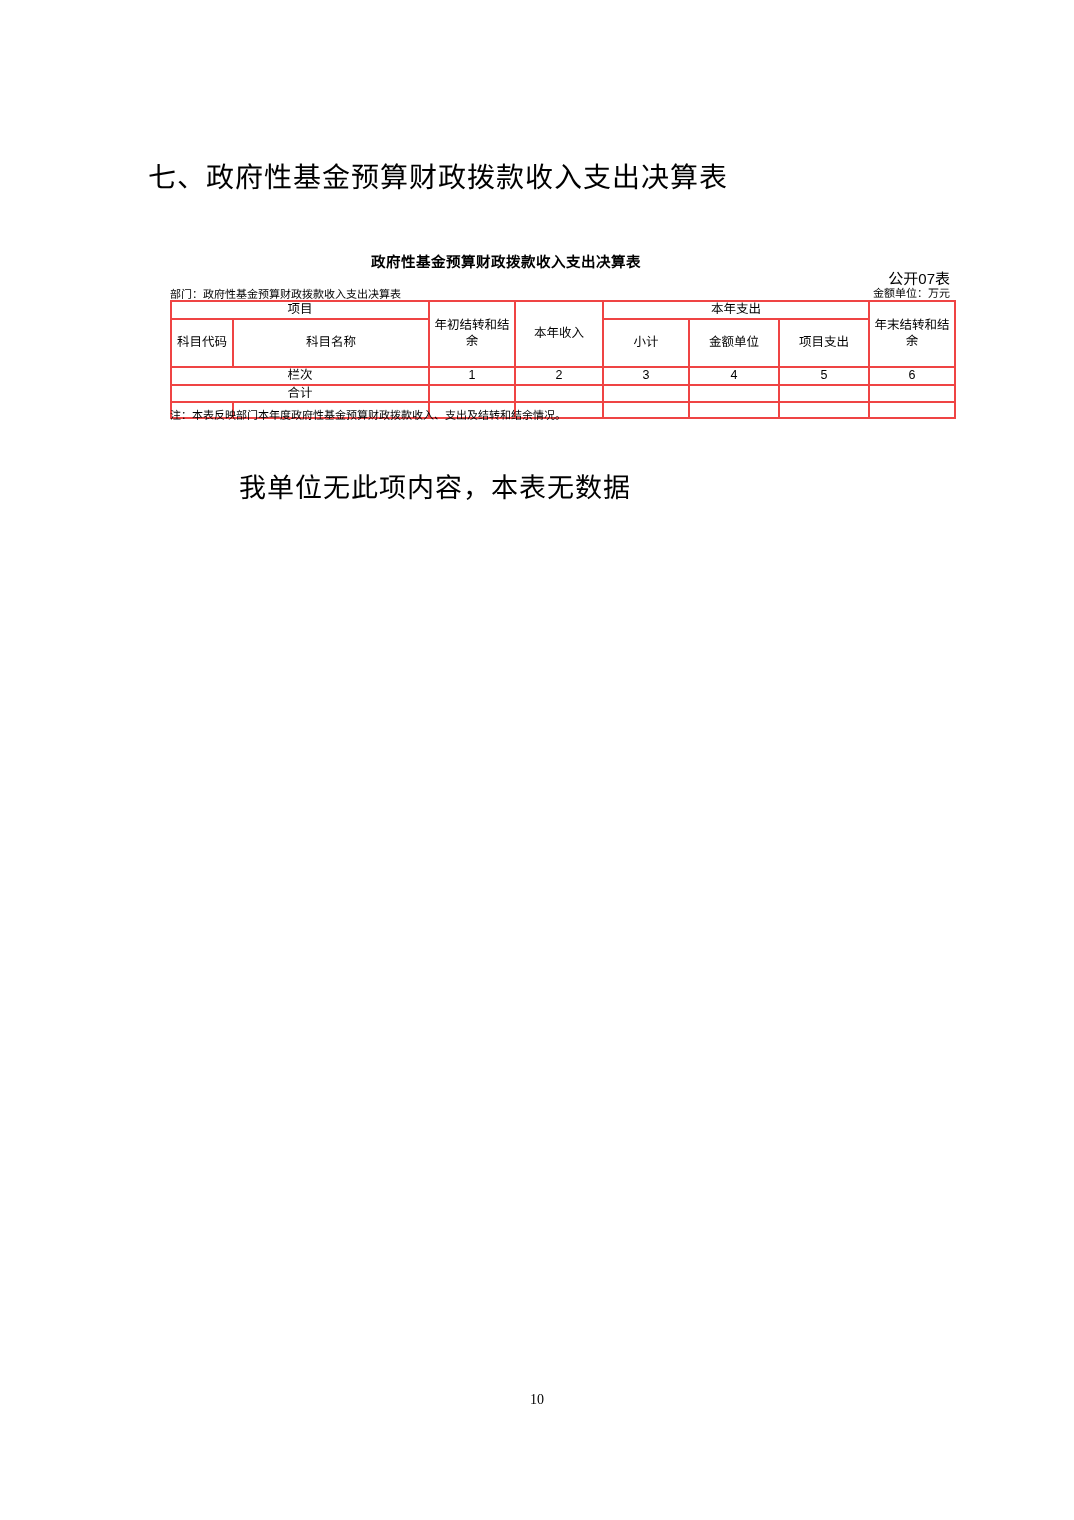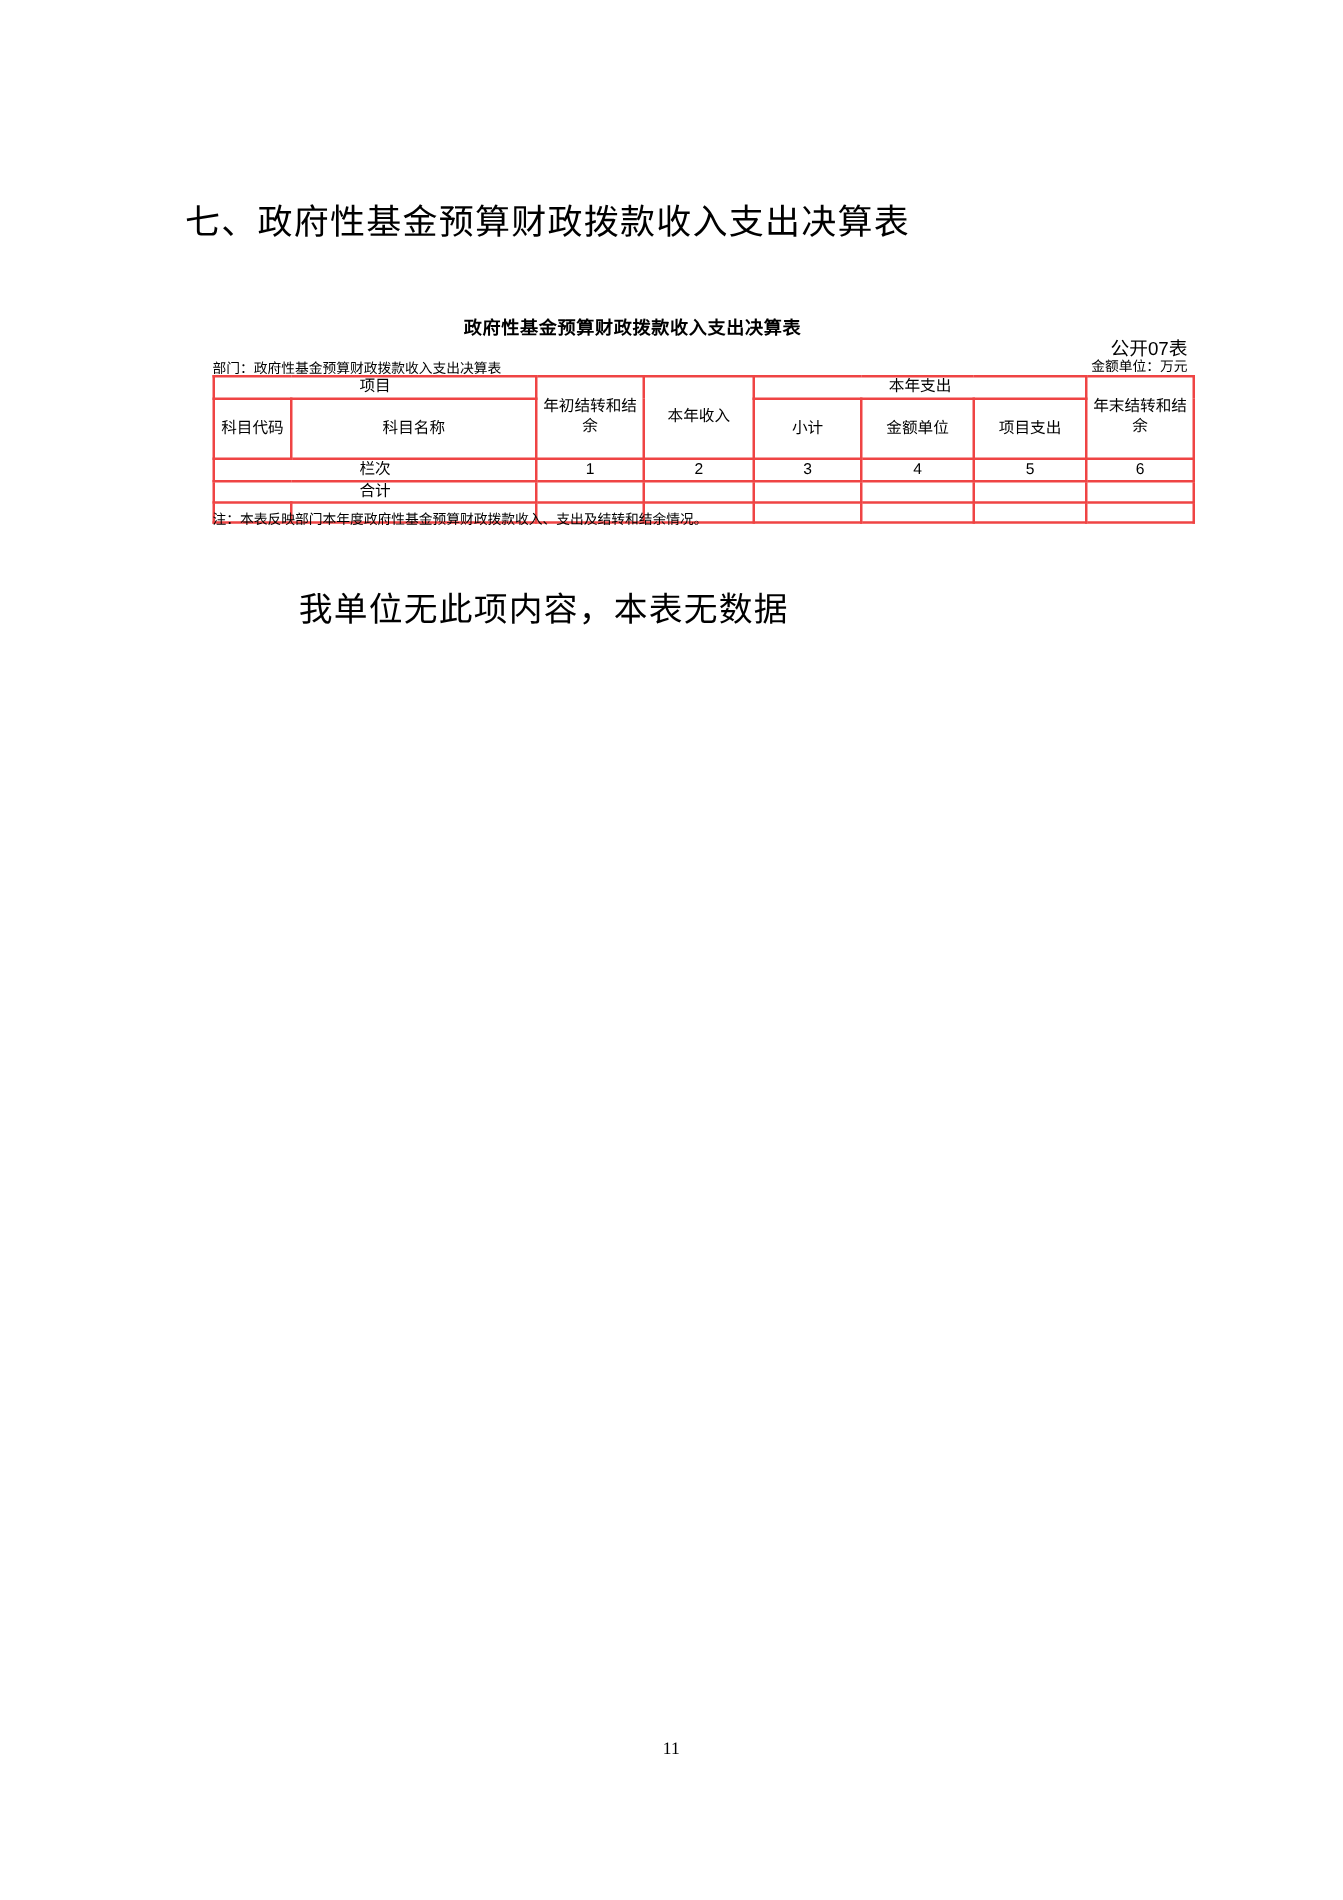--- a/index.html
+++ b/index.html
@@ -190,15 +190,15 @@
         <td class="h-row"></td>
         <td class="h-row"></td>
       </tr>
     </tbody>
   </table>
 
   <div class="note">注：本表反映部门本年度政府性基金预算财政拨款收入、支出及结转和结余情况。</div>
 
   <div class="no-data">我单位无此项内容，本表无数据</div>
 
-  <div class="page-number">11</div>
+  <div class="page-number">10</div>
 
 </div>
 
 </body></html>

